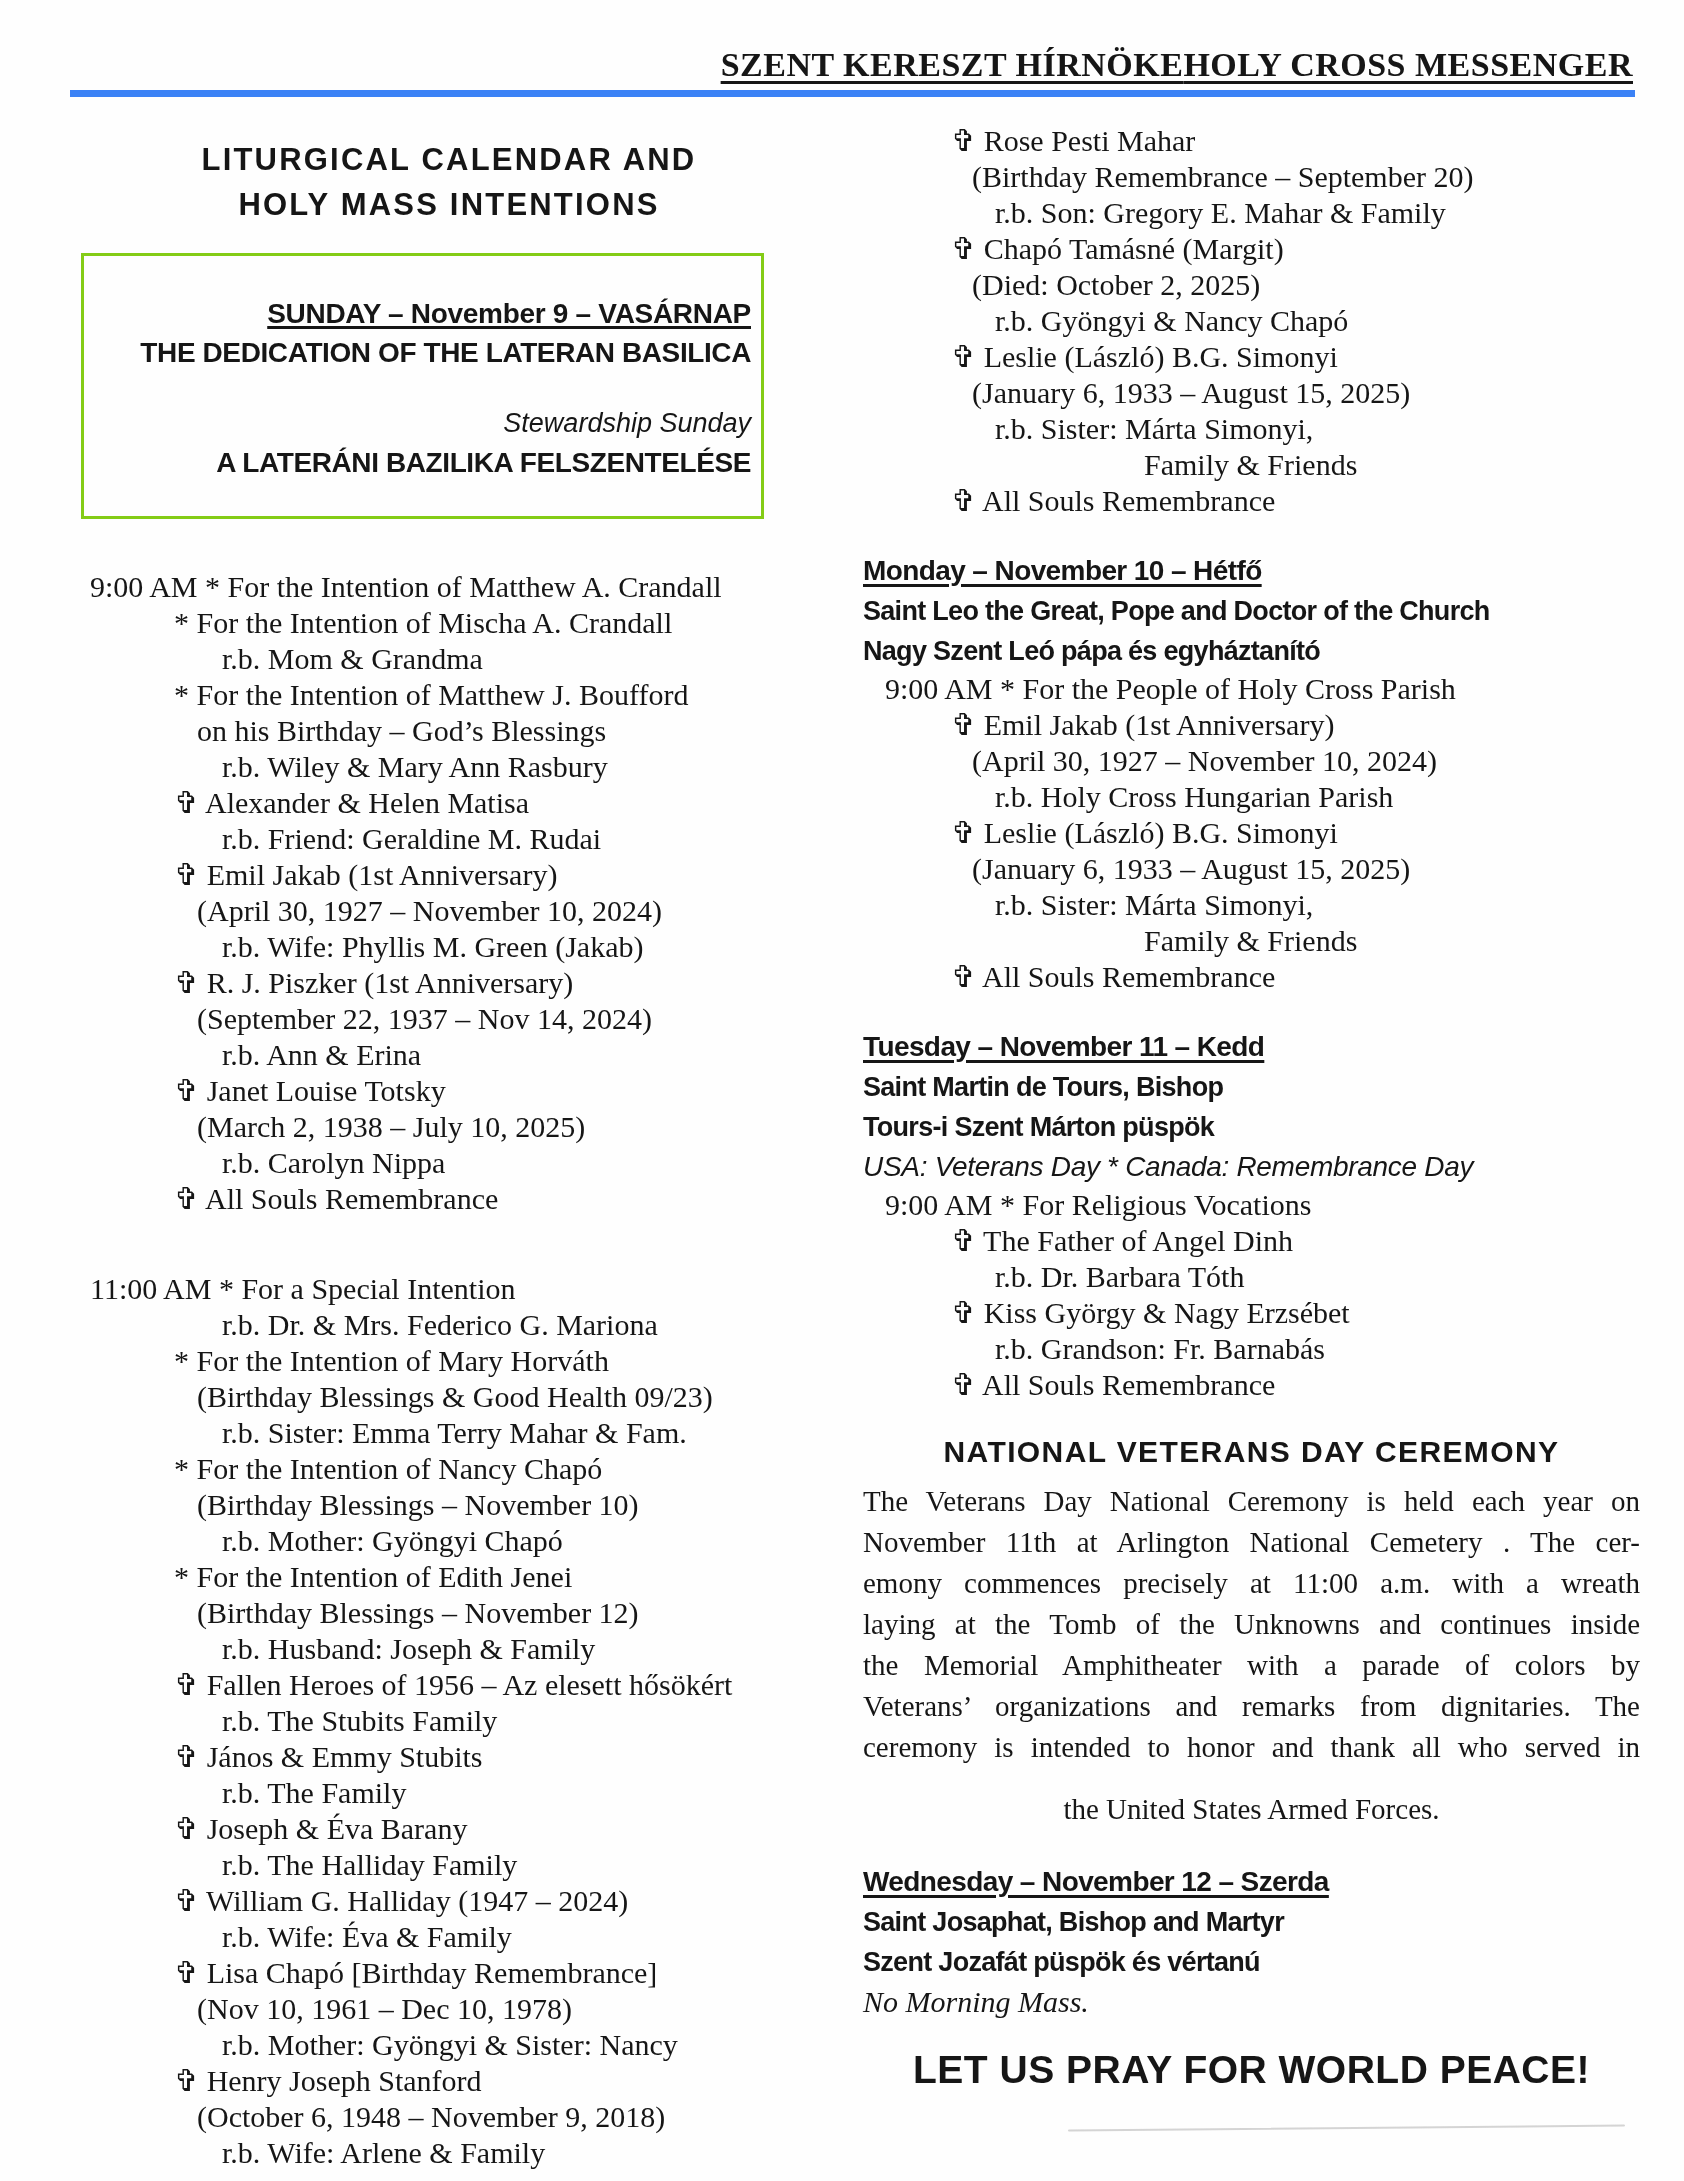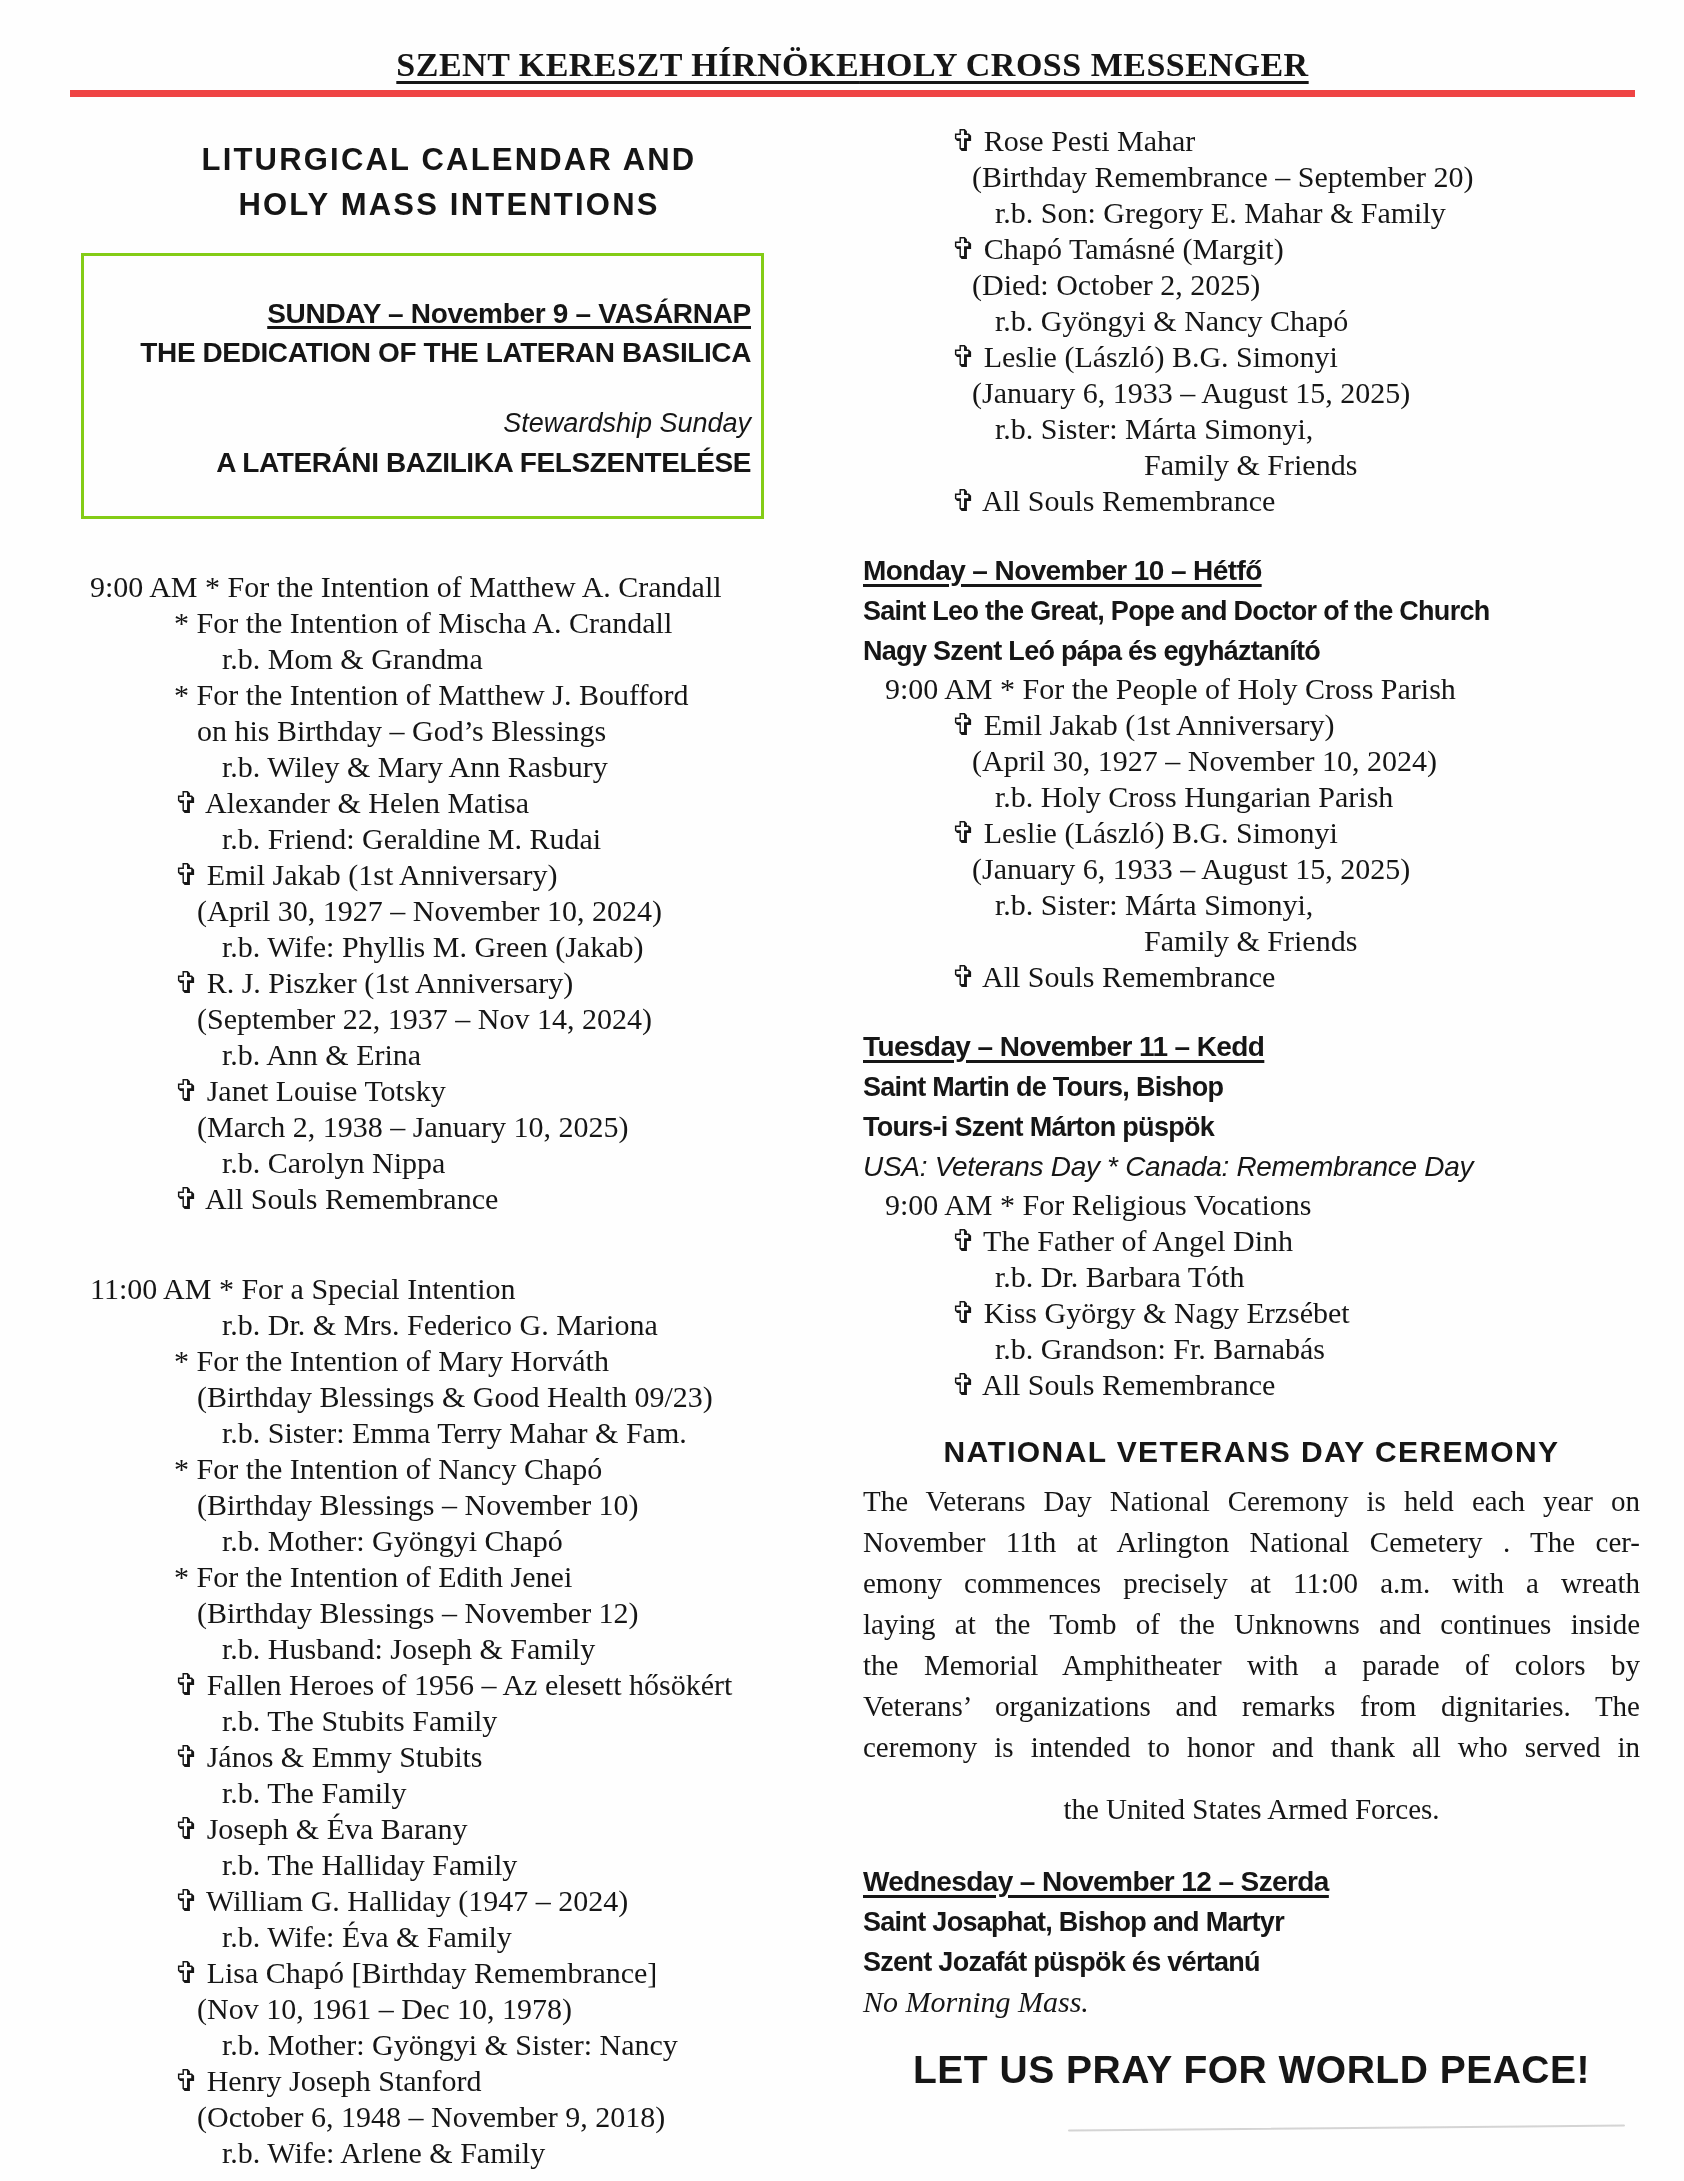--- a/index.html
+++ b/index.html
@@ -1,20 +1,20 @@
 <!DOCTYPE html>
 <html><head>
 <meta charset="utf-8">
 <style>
   html,body{margin:0;padding:0;background:#d8d8d8;}
   .page{position:relative;width:1685px;height:2181px;background:#fefefdf5;background-color:#fefefe;color:#161616;overflow:hidden;
         font-family:"Liberation Serif","DejaVu Sans",serif;}
   
-  .page-header{display:flex;justify-content:center;align-items:flex-end;
-        margin:0 50px 0 70px;padding:46px 2px 6px 2px;border-bottom:7px solid #ef4444;}
+  .page-header{display:flex;justify-content:flex-end;align-items:flex-end;
+        margin:0 50px 0 70px;padding:46px 2px 6px 2px;border-bottom:7px solid #3b82f6;}
   .header-title{font-family:"Liberation Serif",serif;font-weight:700;font-size:34px;letter-spacing:0.5px;
         text-decoration:underline;text-decoration-thickness:3px;text-underline-offset:5px;}
   
   .columns{display:flex;align-items:flex-start;margin:0 45px 0 65px;}
   .col-l{width:768px;flex:none;}
   .col-r{width:777px;flex:none;margin-left:30px;}
   
   .calendar-title{margin-top:40px;text-align:center;font-family:"Liberation Sans",sans-serif;
         font-weight:700;font-size:31px;letter-spacing:2.2px;line-height:45px;}
   
@@ -96,21 +96,21 @@
           <div class="ln i-d">r.b. Wiley &amp; Mary Ann Rasbury</div>
           <div class="ln i-b">✞ Alexander &amp; Helen Matisa</div>
           <div class="ln i-d">r.b. Friend: Geraldine M. Rudai</div>
           <div class="ln i-b">✞ Emil Jakab (1st Anniversary)</div>
           <div class="ln i-c">(April 30, 1927 – November 10, 2024)</div>
           <div class="ln i-d">r.b. Wife: Phyllis M. Green (Jakab)</div>
           <div class="ln i-b">✞ R. J. Piszker (1st Anniversary)</div>
           <div class="ln i-c">(September 22, 1937 – Nov 14, 2024)</div>
           <div class="ln i-d">r.b. Ann &amp; Erina</div>
           <div class="ln i-b">✞ Janet Louise Totsky</div>
-          <div class="ln i-c">(March 2, 1938 – January 10, 2025)</div>
+          <div class="ln i-c">(March 2, 1938 – July 10, 2025)</div>
           <div class="ln i-d">r.b. Carolyn Nippa</div>
           <div class="ln i-b">✞ All Souls Remembrance</div>
         </div>
 
       <div class="ilist m11">
           <div class="ln i-t">11:00 AM * For a Special Intention</div>
           <div class="ln i-d">r.b. Dr. &amp; Mrs. Federico G. Mariona</div>
           <div class="ln i-b">* For the Intention of Mary Horváth</div>
           <div class="ln i-c">(Birthday Blessings &amp; Good Health 09/23)</div>
           <div class="ln i-d">r.b. Sister: Emma Terry Mahar &amp; Fam.</div>

